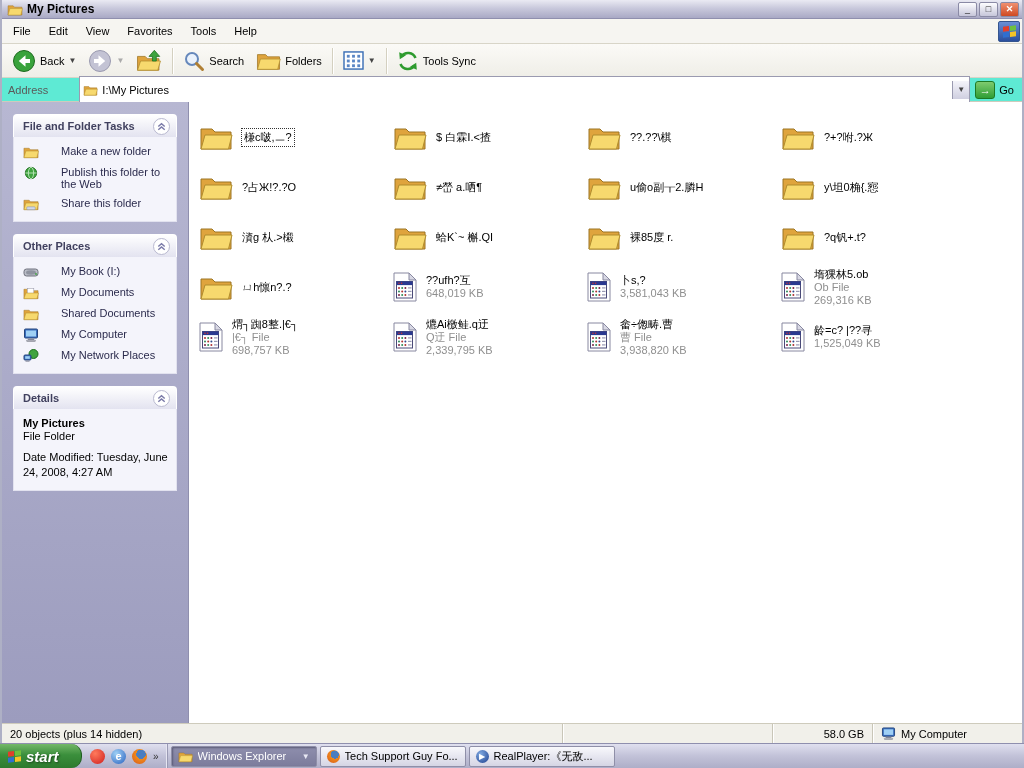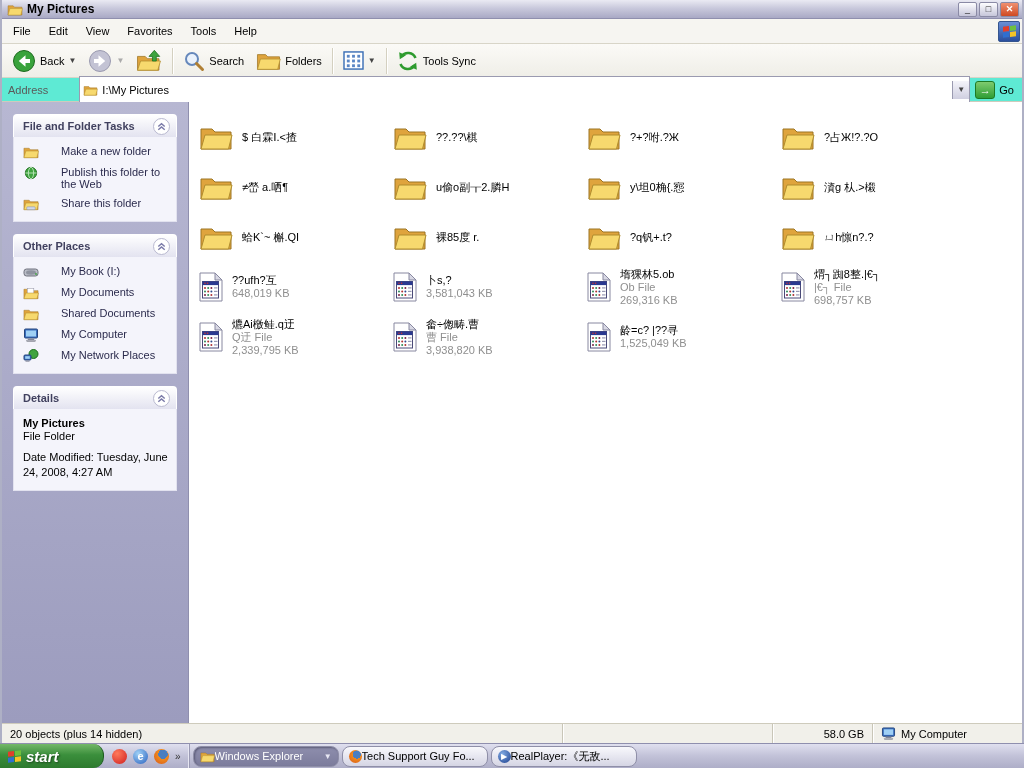--- a/index.html
+++ b/index.html
@@ -75,27 +75,27 @@
   .statusbar { height:20px; display:flex; align-items:center; background:#f1f0ea; border-top:1px solid #cecbbc; font-size:11px; }
   .scell { padding:0 8px; height:100%; display:flex; align-items:center; }
   .scell + .scell { border-left:1px solid #c9c6b8; box-shadow:inset 1px 0 0 #fff; }
   .s1 { flex:1; }
   .s2 { width:210px; }
   .s3 { width:100px; justify-content:flex-end; }
   .s4 { width:150px; gap:5px; }
 
   
   .taskbar { height:25px; display:flex; align-items:stretch; background:linear-gradient(180deg,#e0e0ef 0%,#c2c2d8 50%,#aeaec8 100%); border-top:1px solid #8f8fae; }
-  .startbtn { width:104px; display:flex; align-items:center; gap:5px; padding-left:8px; border-radius:0 11px 11px 0;
+  .startbtn { width:82px; display:flex; align-items:center; gap:5px; padding-left:8px; border-radius:0 11px 11px 0;
     background:linear-gradient(180deg,#74b868 0%,#3b8f3c 45%,#2d7a2e 100%); border-right:1px solid #1d5c1e; color:#fff;
     font-weight:bold; font-style:italic; font-size:15px; text-shadow:1px 1px 2px #1c4a1c; }
   .ql { display:flex; align-items:center; gap:6px; padding:0 8px; border-right:1px solid #9a9ab4; box-shadow:inset -1px 0 0 #e6e6f2; }
   .qicon { width:15px; height:15px; border-radius:50%; }
   .tasks { flex:1; display:flex; align-items:center; gap:3px; padding:0 3px; min-width:0; }
-  .taskbtn { width:146px; height:21px; display:flex; align-items:center; padding:0 6px; border-radius:8px; border:1px solid #8f8fa8;
+  .taskbtn { width:146px; height:21px; display:flex; align-items:center; gap:5px; padding:0 6px; border-radius:2px; border:1px solid #8f8fa8;
     background:linear-gradient(180deg,#f8f8fc,#d5d5e4); overflow:hidden; white-space:nowrap; }
   .taskbtn.active { background:linear-gradient(180deg,#8e8ead,#7c7c9c); color:#fff; box-shadow:inset 1px 1px 2px #5c5c78; }
   .taskbtn .tlabel { overflow:hidden; text-overflow:ellipsis; flex:1; }
   .ticon16 { width:15px; height:13px; flex:0 0 auto; }
   .tray { display:flex; align-items:center; gap:6px; padding:0 10px 0 8px; border-left:1px solid #9a9ab4; box-shadow:inset 1px 0 0 #e6e6f2; background:linear-gradient(180deg,#d6d6e8,#b6b6cd); }
   .trico { width:14px; height:14px; display:flex; align-items:center; justify-content:center; }
   .clock { padding-left:4px; }
 </style>
 </head>
 <body>
@@ -328,20 +328,27 @@
             <div class="details-name">My Pictures</div>
             <div class="details-type">File Folder</div>
             <div class="details-date">Date Modified: Tuesday, June 24, 2008, 4:27 AM</div>
           </div>
         </div>
       </div>
 
       <div class="content">
         <div class="grid">
 
+          <div class="tile">
+            <svg class="fold" viewBox="0 0 34 28">
+                <path d="M2 6 h11 l3 3 h16 v17 H2 Z" fill="#dfa43d" stroke="#9c7424"></path>
+                <path d="M2 26 L6 12 h27 l-3.5 14 Z" fill="#f7d96e" stroke="#b08c2e"></path>
+              </svg>
+            <span class="tile-label selected">槏c啵,ㅡ?</span>
+          </div>
           <div class="tile">
             <svg class="fold" viewBox="0 0 34 28">
                 <path d="M2 6 h11 l3 3 h16 v17 H2 Z" fill="#dfa43d" stroke="#9c7424"></path>
                 <path d="M2 26 L6 12 h27 l-3.5 14 Z" fill="#f7d96e" stroke="#b08c2e"></path>
               </svg>
             <span class="tile-label">$  白霖Ⅰ.&lt;揸</span>
           </div>
           <div class="tile">
             <svg class="fold" viewBox="0 0 34 28">
                 <path d="M2 6 h11 l3 3 h16 v17 H2 Z" fill="#dfa43d" stroke="#9c7424"></path>

